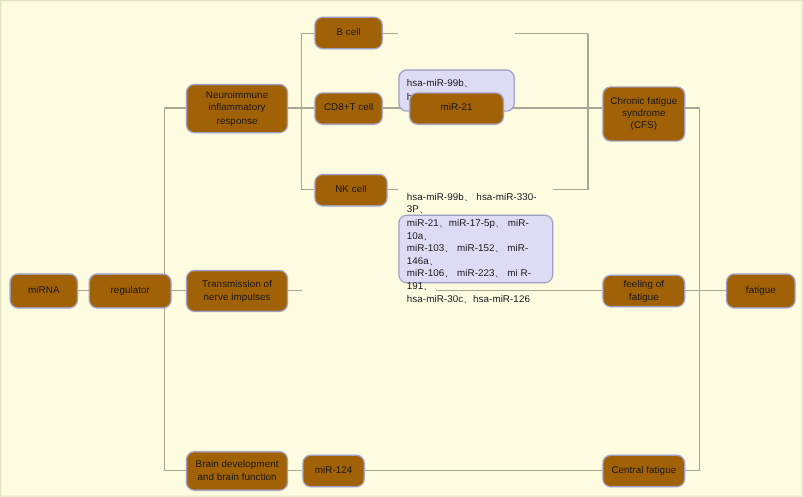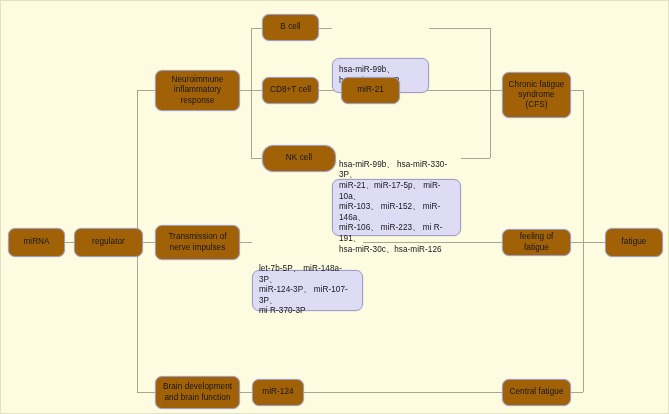--- a/index.html
+++ b/index.html
@@ -140,46 +140,41 @@
   </div>
 
   <div class="node" style="left:261px; top:13px; width:57px; height:27px;">
     <span class="txt">B cell</span>
   </div>
 
   <div class="node" style="left:261px; top:76px; width:57px; height:27px;">
     <span class="txt">CD8+T cell</span>
   </div>
 
-  <div class="node" style="left:261px; top:144px; width:74px; height:27px;border-radius:11px;">
+  <div class="node" style="left:261px; top:144px; width:61px; height:27px;">
     <span class="txt">NK cell</span>
   </div>
 
   <div class="node listbox" style="left:331px; top:9px; width:97px; height:35px;">
     <span class="txt">hsa-miR-99b、
 hsa-miR-330-3P</span>
   </div>
 
-  <div class="node" style="left:340px; top:76px; width:59px; height:27px;">
+  <div class="node" style="left:340px; top:76px; width:79px; height:27px;">
     <span class="txt">miR-21</span>
   </div>
 
   <div class="node listbox" style="left:331px; top:130px; width:129px; height:57px;">
     <span class="txt">hsa-miR-99b、 hsa-miR-330-3P、
 miR-21、miR-17-5p、 miR-10a、
 miR-103、 miR-152、 miR-146a、
 miR-106、 miR-223、 mi R-191、
 hsa-miR-30c、hsa-miR-126</span>
   </div>
 
-  <div class="node listbox" style="left:251px; top:221px; width:111px; height:41px;">
-    <span class="txt">let-7b-5P、 miR-148a-3P、
-miR-124-3P、 miR-107-3P、
-mi R-370-3P</span>
-  </div>
 
   <div class="node" style="left:251px; top:378px; width:52px; height:27px;">
     <span class="txt">miR-124</span>
   </div>
 
   <div class="node" style="left:501px; top:71px; width:69px; height:46px;">
     <span class="txt">Chronic fatigue
 syndrome (CFS)</span>
   </div>
 

